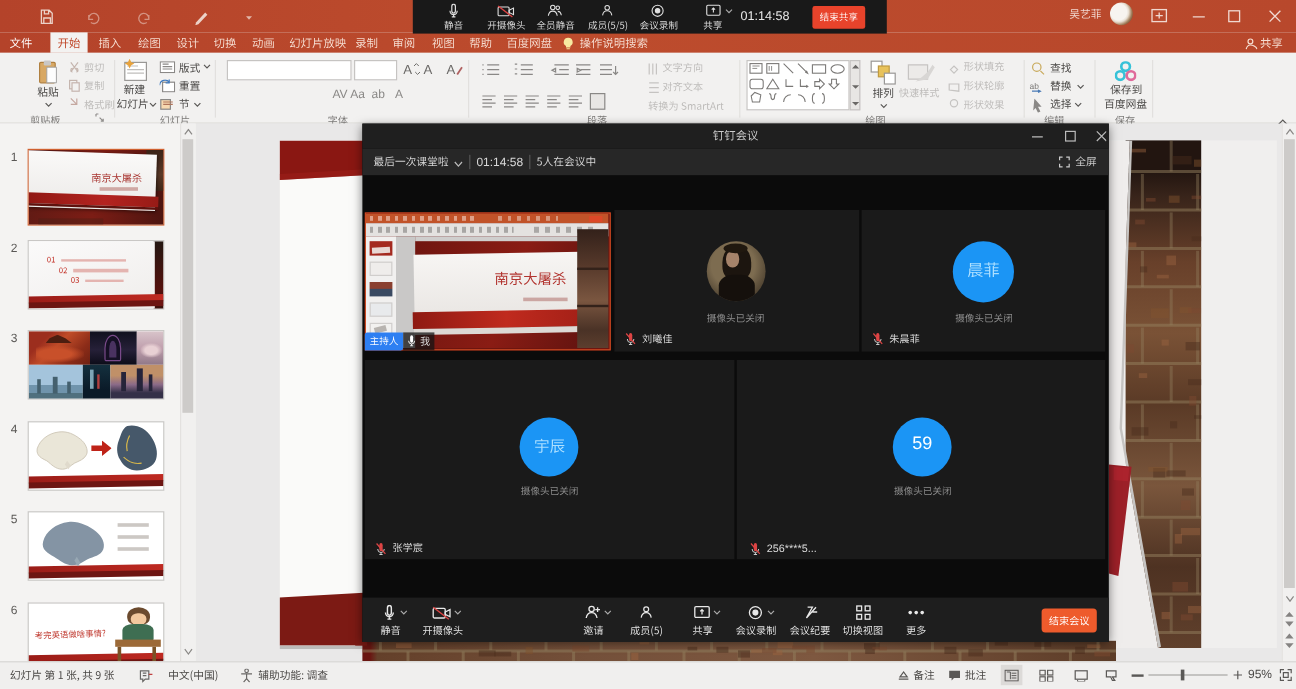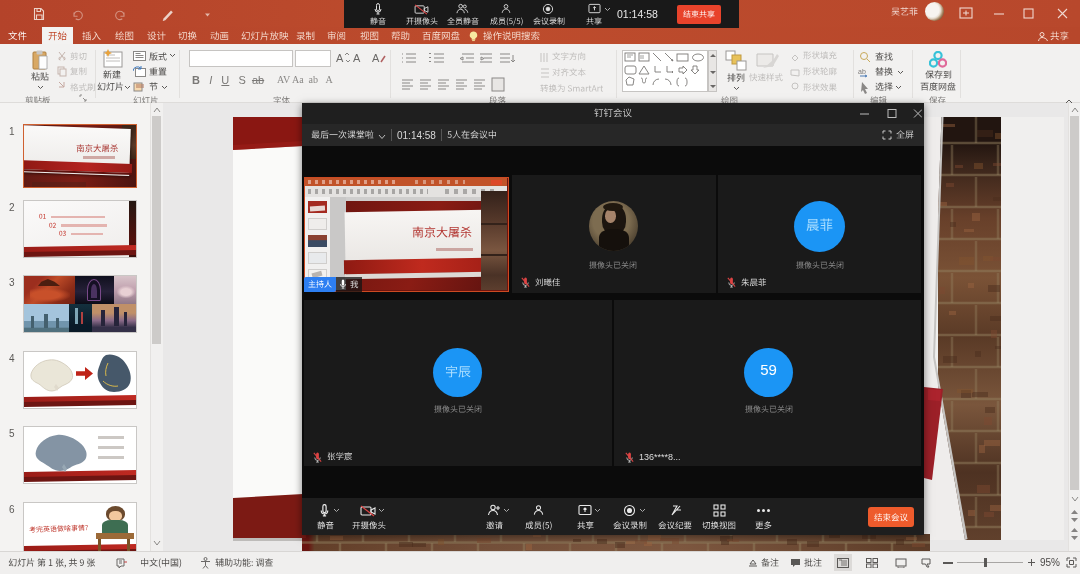--- a/index.html
+++ b/index.html
@@ -188,22 +188,21 @@
 <div class="abs" style="left:295px;top:50px;width:36px;height:17px;background:#fff;border:1px solid #c6c4c2;"></div>
 <svg class="abs" style="left:336px;top:51px" width="52" height="15" viewBox="0 0 52 15">
       <g fill="#6a6866" font-family="Liberation Sans" font-size="11">
         <text x="0" y="11">A</text>
         <text x="17" y="11">A</text>
         <text x="36" y="11">A</text>
       </g>
       <path d="M9 4l2-2 2 2M10 9l2 2 2-2" stroke="#6a6866" fill="none" stroke-width="0.8"></path>
       <path d="M45 11l4-6" stroke="#b06060" stroke-width="1.5"></path>
     </svg>
-<div class="abs" style="left:192px;top:74px;width:200px;height:16px;color:#7a7876;font-size:11px;"><b>B</b>&nbsp;&nbsp;&nbsp;<i>I</i>&nbsp;&nbsp;&nbsp;<u>U</u>&nbsp;&nbsp;&nbsp;S&nbsp;&nbsp;<s>ab</s></div>
-<div class="abs" style="left:277px;top:74px;width:120px;height:15px;color:#8a8886;font-size:10px;font-family:Liberation Serif, serif;">AV Aa &nbsp;ab &nbsp;&nbsp;A</div>
+<div class="abs" style="left:277px;top:74px;width:120px;height:15px;color:#8a8886;font-size:10px;">AV Aa &nbsp;ab &nbsp;&nbsp;A</div>
 <svg class="abs" style="left:400px;top:52px" width="210" height="40" viewBox="0 0 210 40" fill="none" stroke="#8a8886">
       <path d="M6 2h10M6 6h10M6 10h10M2 2h1M2 6h1M2 10h1"></path>
       <path d="M34 2h10M34 6h10M34 10h10M29 1.5h2M29 5.5h2M29 9.5h2"></path>
       <path d="M62 2h12M66 6h8M62 10h12M63 5l-3 1.5 3 1.5z"></path>
       <path d="M80 2h12M84 6h8M80 10h12M81 5l3 1.5-3 1.5z"></path>
       <path d="M100 2h10M100 6h10M100 10h10M113 3v7M111 8l2 2 2-2"></path>
       <path d="M2 28h11M2 31h8M2 34h11M2 37h8"></path>
       <path d="M20 28h11M20 31h8M20 34h11M20 37h8"></path>
       <path d="M38 28h11M38 31h8M38 34h11M38 37h8"></path>
       <path d="M56 28h11M56 31h8M56 34h11M56 37h8"></path>
@@ -644,21 +643,21 @@
 <div class="abs" style="left:744px;top:348px;width:49px;height:49px;border-radius:50%;background:#1b95f5;"></div>
 <div class="abs" style="left:744px;top:361px;width:49px;height:20px;color:#fff;font-size:15px;text-align:center;">59</div>
 <svg class="tp " style="top:405px;left:744.5px;" width="48.0" height="10.0" viewBox="0 0 6000 1250">
       <path fill="#8e8e8e" d="M159 40V221H47V291H159V504C111 521 67 535 33 545L55 619L159 578V871C159 884 155 887 143 888C132 888 97 889 58 888C68 908 77 939 79 957C137 957 174 955 197 943C220 932 229 911 229 871V550L319 513L308 454L229 481V291H320V221H229V40ZM788 141V207H469V141ZM337 451 346 511C464 507 624 499 788 490V535H856V486L954 481L956 427L856 431V141H945V84H324V141H401V449ZM788 256V325H469V256ZM788 372V434L469 447V372ZM307 698C344 723 385 752 423 782C374 837 317 880 258 906C272 918 290 943 298 959C361 928 421 882 473 823C501 846 526 869 544 888L588 843C568 823 541 800 510 775C550 718 582 652 603 577L562 560L550 563H308V625H521C505 665 484 702 460 736C423 709 384 681 349 659ZM857 623C836 676 806 723 770 763C737 722 711 675 693 623ZM609 561V623H634C656 692 686 754 725 806C672 852 610 885 547 906C560 919 576 945 584 960C649 936 710 901 764 853C808 900 860 936 921 961C931 942 951 916 967 903C907 882 854 850 810 808C866 746 910 669 935 574L897 558L885 561Z M1486 170H1666C1649 199 1628 229 1607 251H1420C1444 224 1466 197 1486 170ZM1487 41C1445 125 1366 231 1256 309C1272 319 1294 341 1305 357C1324 343 1341 328 1358 313V467H1513C1465 509 1394 551 1287 584C1303 597 1321 618 1330 631C1420 602 1486 567 1534 530C1550 545 1564 560 1577 577C1509 638 1384 700 1287 729C1301 741 1319 763 1329 778C1417 746 1530 683 1604 620C1614 639 1622 658 1628 676C1549 757 1402 834 1278 870C1292 883 1311 907 1322 924C1430 887 1555 817 1642 739C1651 802 1640 856 1618 877C1604 894 1589 896 1569 896C1552 896 1529 895 1503 892C1514 911 1520 940 1521 957C1544 959 1566 959 1584 959C1619 959 1645 952 1670 925C1713 884 1727 776 1694 671L1743 648C1779 757 1841 852 1921 903C1932 885 1954 859 1970 846C1893 804 1831 718 1798 621C1837 601 1876 579 1909 558L1858 510C1812 543 1738 588 1675 620C1653 573 1621 528 1577 493L1600 467H1898V251H1685C1714 216 1743 177 1765 139L1721 107L1707 111H1526L1559 54ZM1425 309H1603C1598 338 1588 373 1563 410H1425ZM1665 309H1829V410H1637C1655 373 1663 338 1665 309ZM1262 44C1209 195 1122 345 1029 443C1043 460 1065 499 1072 517C1102 485 1131 447 1159 407V957H1230V292C1270 220 1305 142 1333 65Z M2537 715C2673 781 2812 870 2893 946L2943 888C2860 815 2716 726 2577 661ZM2192 139C2273 169 2372 221 2420 262L2464 201C2414 161 2313 113 2233 85ZM2102 321C2183 353 2281 408 2329 449L2377 390C2327 349 2227 298 2147 268ZM2057 498V569H2483C2429 722 2313 831 2056 893C2072 910 2092 938 2100 956C2384 884 2508 752 2563 569H2946V498H2580C2605 369 2605 219 2606 50H2529C2528 224 2530 373 2502 498Z M3093 102V177H3747V440H3222V275H3146V778C3146 902 3197 932 3359 932C3397 932 3695 932 3735 932C3900 932 3933 877 3952 693C3930 689 3896 676 3876 662C3862 823 3845 858 3736 858C3668 858 3408 858 3355 858C3245 858 3222 843 3222 779V514H3747V564H3825V102Z M4224 81C4265 134 4307 205 4324 253H4129V328H4461V450C4461 468 4460 487 4459 506H4068V580H4444C4412 688 4317 803 4048 893C4068 910 4093 942 4102 959C4360 869 4470 753 4515 637C4599 792 4729 901 4907 954C4919 931 4942 898 4960 881C4777 836 4640 728 4565 580H4935V506H4544L4546 451V328H4881V253H4683C4719 199 4759 131 4792 71L4711 44C4686 106 4640 193 4600 253H4326L4392 217C4373 170 4330 100 4287 49Z M5089 265V960H5163V265ZM5104 87C5151 132 5205 195 5228 236L5290 195C5265 153 5209 93 5162 51ZM5563 234V368H5242V439H5520C5452 549 5333 653 5196 723C5213 735 5237 760 5248 775C5376 707 5485 612 5563 503V778C5563 794 5558 798 5542 799C5525 799 5469 799 5410 797C5420 818 5432 850 5435 870C5515 870 5567 869 5598 857C5631 846 5641 825 5641 780V439H5781V368H5641V234ZM5355 95V165H5839V865C5839 879 5835 883 5820 884C5807 884 5759 884 5713 883C5723 902 5733 934 5737 953C5804 954 5848 952 5876 940C5903 928 5913 907 5913 865V95Z"></path>
     </svg>
 <svg class="abs" style="left:624px;top:452px" width="11.0" height="11.0" viewBox="0 0 12 12">
       <path d="M4.5 2.5a1.5 2 0 0 1 3 0V6a1.5 2 0 0 1-3 0z" fill="#d44" stroke="none"></path>
       <path d="M3 6a3 3.2 0 0 0 6 0M6 9.2V11M4.5 11h3" fill="none" stroke="#ccc" stroke-width="0.9"></path>
       <path d="M2 1l8 9.5" stroke="#d44" stroke-width="1.1"></path>
     </svg>
-<div class="abs" style="left:639px;top:452px;width:80px;height:12px;color:#ddd;font-size:9px;">136****8...</div>
+<div class="abs" style="left:639px;top:452px;width:80px;height:12px;color:#ddd;font-size:9px;">256****5...</div>
 <div class="abs" style="left:304px;top:177px;width:205px;height:115px;border:1.5px solid #cc4a22;background:#6e150f;overflow:hidden;">
       <div class="abs" style="left:0;top:0;width:202px;height:8px;background:#c15329;"></div>
       <div class="abs" style="left:186px;top:1.5px;width:11px;height:5px;background:#dc4828;"></div>
       <div class="abs" style="left:3px;top:2px;width:90px;height:3.5px;background:repeating-linear-gradient(90deg,#e0a088 0 3px,#c15329 3px 7px);"></div>
       <div class="abs" style="left:110px;top:2px;width:50px;height:3.5px;background:repeating-linear-gradient(90deg,#d8987e 0 3px,#c15329 3px 8px);"></div>
       <div class="abs" style="left:0;top:8px;width:202px;height:11px;background:#e4e2e0;"></div>
       <div class="abs" style="left:3px;top:10.5px;width:120px;height:5px;background:repeating-linear-gradient(90deg,#a8a6a4 0 3px,#e4e2e0 3px 7px);"></div>
       <div class="abs" style="left:140px;top:10.5px;width:52px;height:5px;background:repeating-linear-gradient(90deg,#aaa8a6 0 4px,#e4e2e0 4px 9px);"></div>
       <div class="abs" style="left:0;top:19px;width:25px;height:93px;background:#f1f0ef;"></div>
       <div class="abs" style="left:3px;top:23px;width:19px;height:12px;background:#a42a20;"></div>

